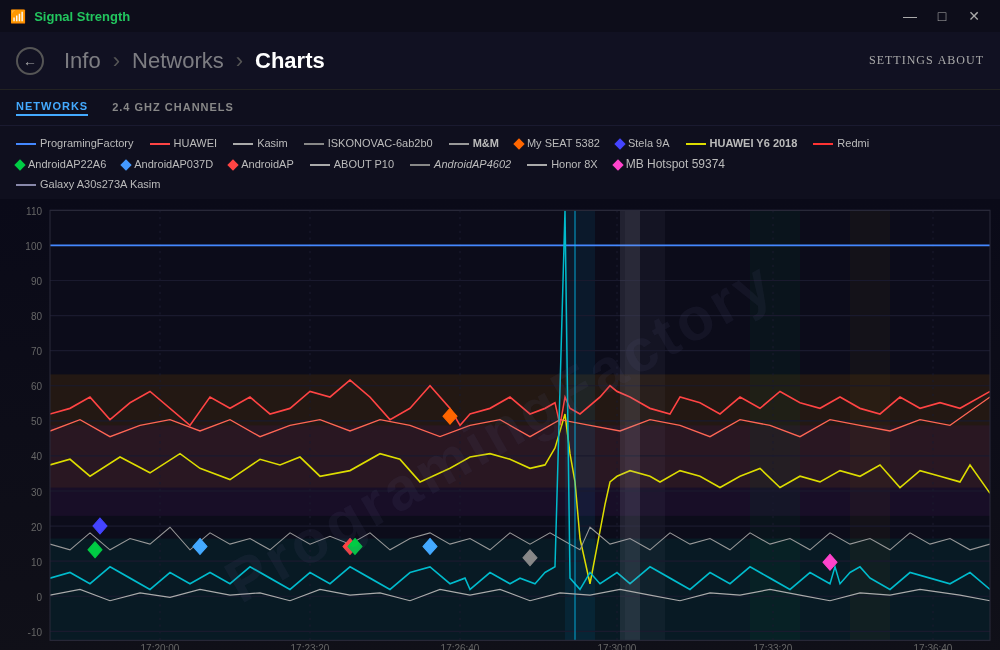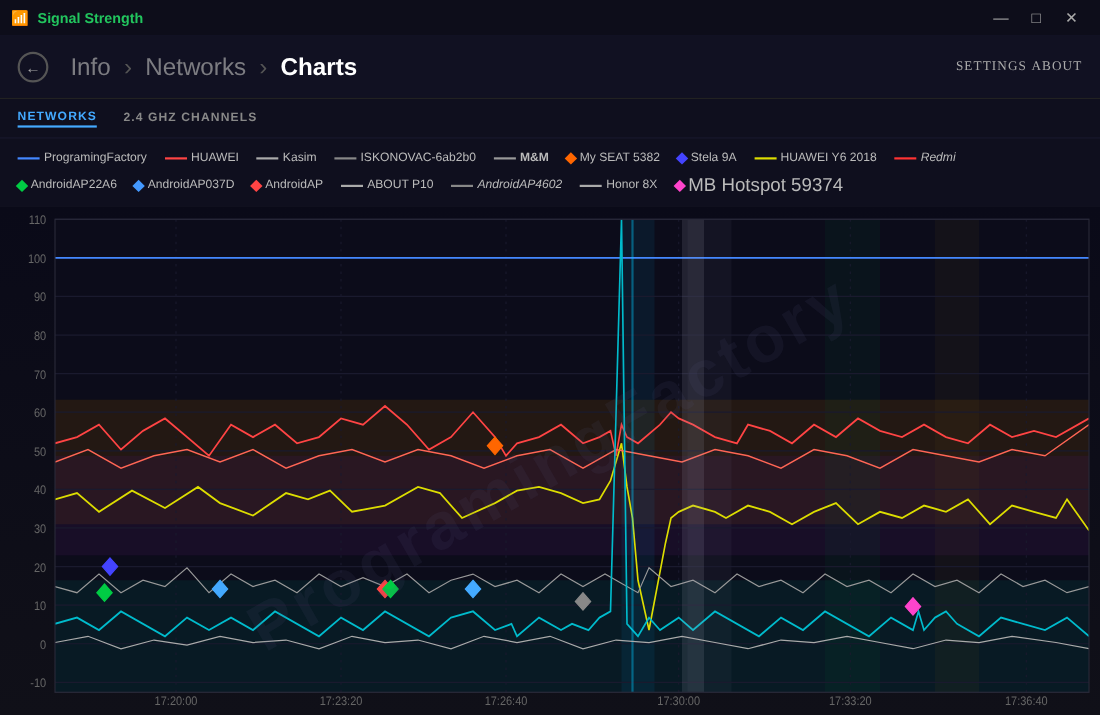--- a/index.html
+++ b/index.html
@@ -250,25 +250,25 @@
       <div class="legend-item">
         <span class="legend-diamond" style="background: rgb(255, 102, 0);"></span>
         <span style="color: rgb(187, 187, 187); font-size: 11px;">My SEAT 5382</span>
       </div>
       <div class="legend-item">
         <span class="legend-diamond" style="background: rgb(68, 68, 255);"></span>
         <span style="color: rgb(187, 187, 187); font-size: 11px;">Stela 9A</span>
       </div>
       <div class="legend-item">
         <span class="legend-line" style="background: rgb(221, 221, 0);"></span>
-        <span style="color: rgb(187, 187, 187); font-size: 11px;">HUAWEI Y6 2018</span>
+        <span style="color: rgb(187, 187, 187); font-size: 11px; font-weight: bold;">HUAWEI Y6 2018</span>
       </div>
       <div class="legend-item">
         <span class="legend-line" style="background: rgb(255, 51, 51);"></span>
-        <span style="color: rgb(187, 187, 187); font-size: 11px; font-style: italic;">Redmi</span>
+        <span style="color: rgb(187, 187, 187); font-size: 11px;">Redmi</span>
       </div>
     </div>
   <div class="legend-row" id="legend-row-2">
       <div class="legend-item">
         <span class="legend-diamond" style="background: rgb(0, 204, 68);"></span>
         <span style="color: rgb(187, 187, 187); font-size: 11px;">AndroidAP22A6</span>
       </div>
       <div class="legend-item">
         <span class="legend-diamond" style="background: rgb(68, 153, 255);"></span>
         <span style="color: rgb(187, 187, 187); font-size: 11px; text-align: center;">AndroidAP037D</span>
@@ -284,24 +284,28 @@
       <div class="legend-item">
         <span class="legend-line" style="background: rgb(136, 136, 136);"></span>
         <span style="color: rgb(187, 187, 187); font-size: 11px; font-style: italic;">AndroidAP4602</span>
       </div>
       <div class="legend-item">
         <span class="legend-line" style="background: rgb(170, 170, 170);"></span>
         <span style="color: rgb(187, 187, 187); font-size: 11px;">Honor 8X</span>
       </div>
       <div class="legend-item">
         <span class="legend-diamond" style="background: rgb(255, 68, 204);"></span>
-        <span style="color: rgb(187, 187, 187); font-size: 17px;">MB Hotspot 59374</span>
+        <span style="color: rgb(187, 187, 187); font-size: 12px;">MB Hotspot 59374</span>
       </div>
     </div>
   <div class="legend-row" id="legend-row-3">
+      <div class="legend-item">
+        <span class="legend-line" style="background: rgb(136, 136, 170);"></span>
+        <span style="color: rgb(187, 187, 187); font-size: 11px;">Galaxy A30s273A Kasim</span>
+      </div>
     </div>
 </div>
 
 <div class="chart-container">
   <div class="watermark">
     <span class="watermark-text">ProgramingFactory</span>
   </div>
   <svg class="chart" viewBox="0 0 1000 410" preserveAspectRatio="none">
     <defs>
       <linearGradient id="bgGrad" x1="0" y1="0" x2="0" y2="1">

